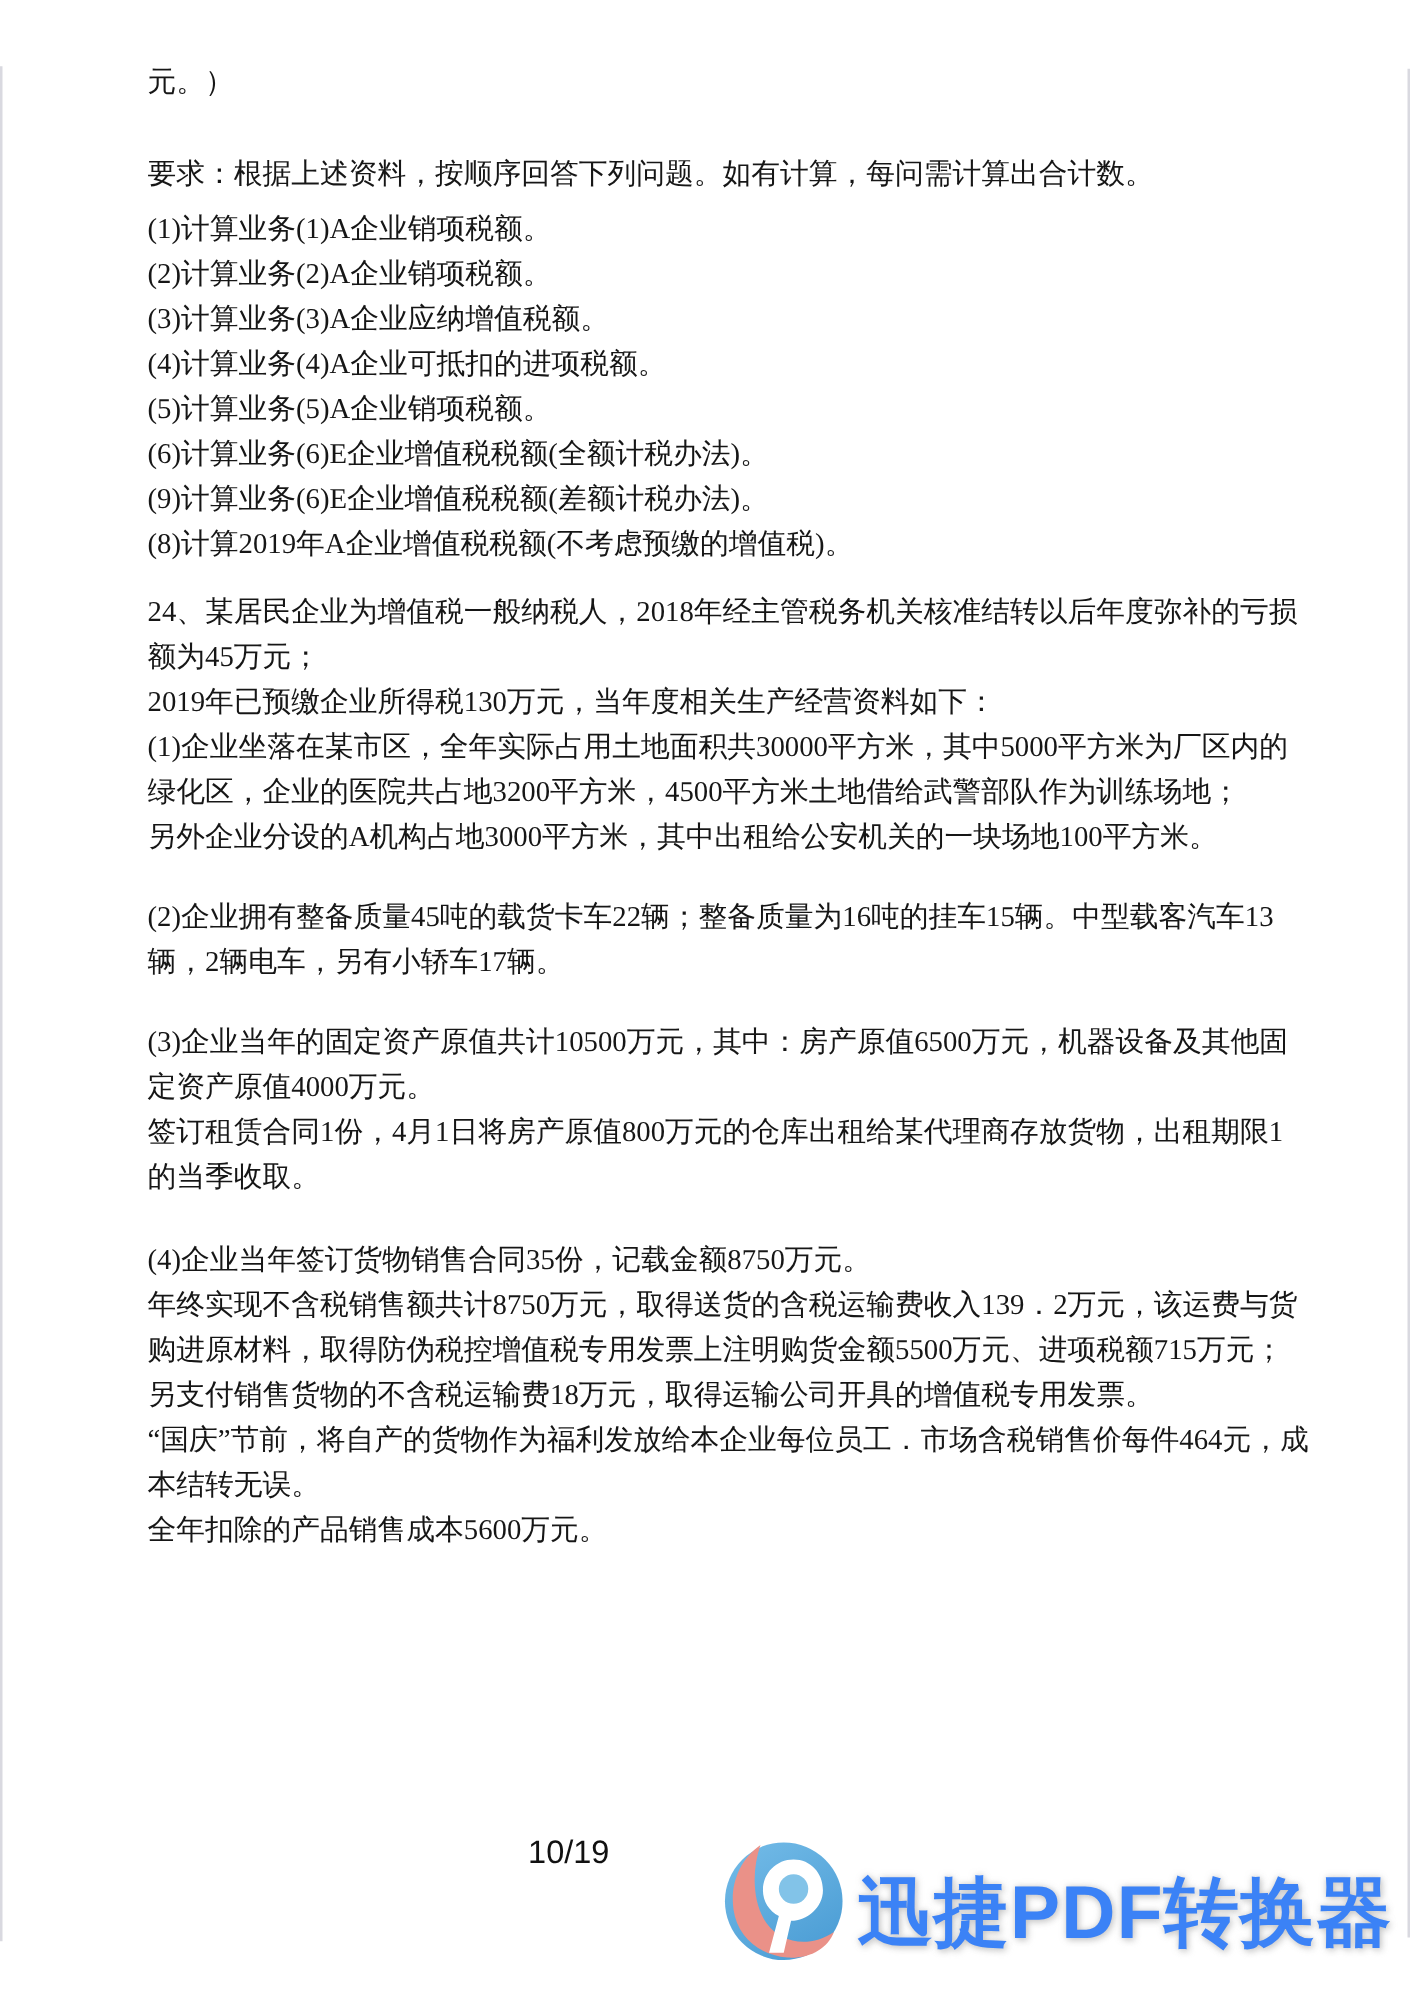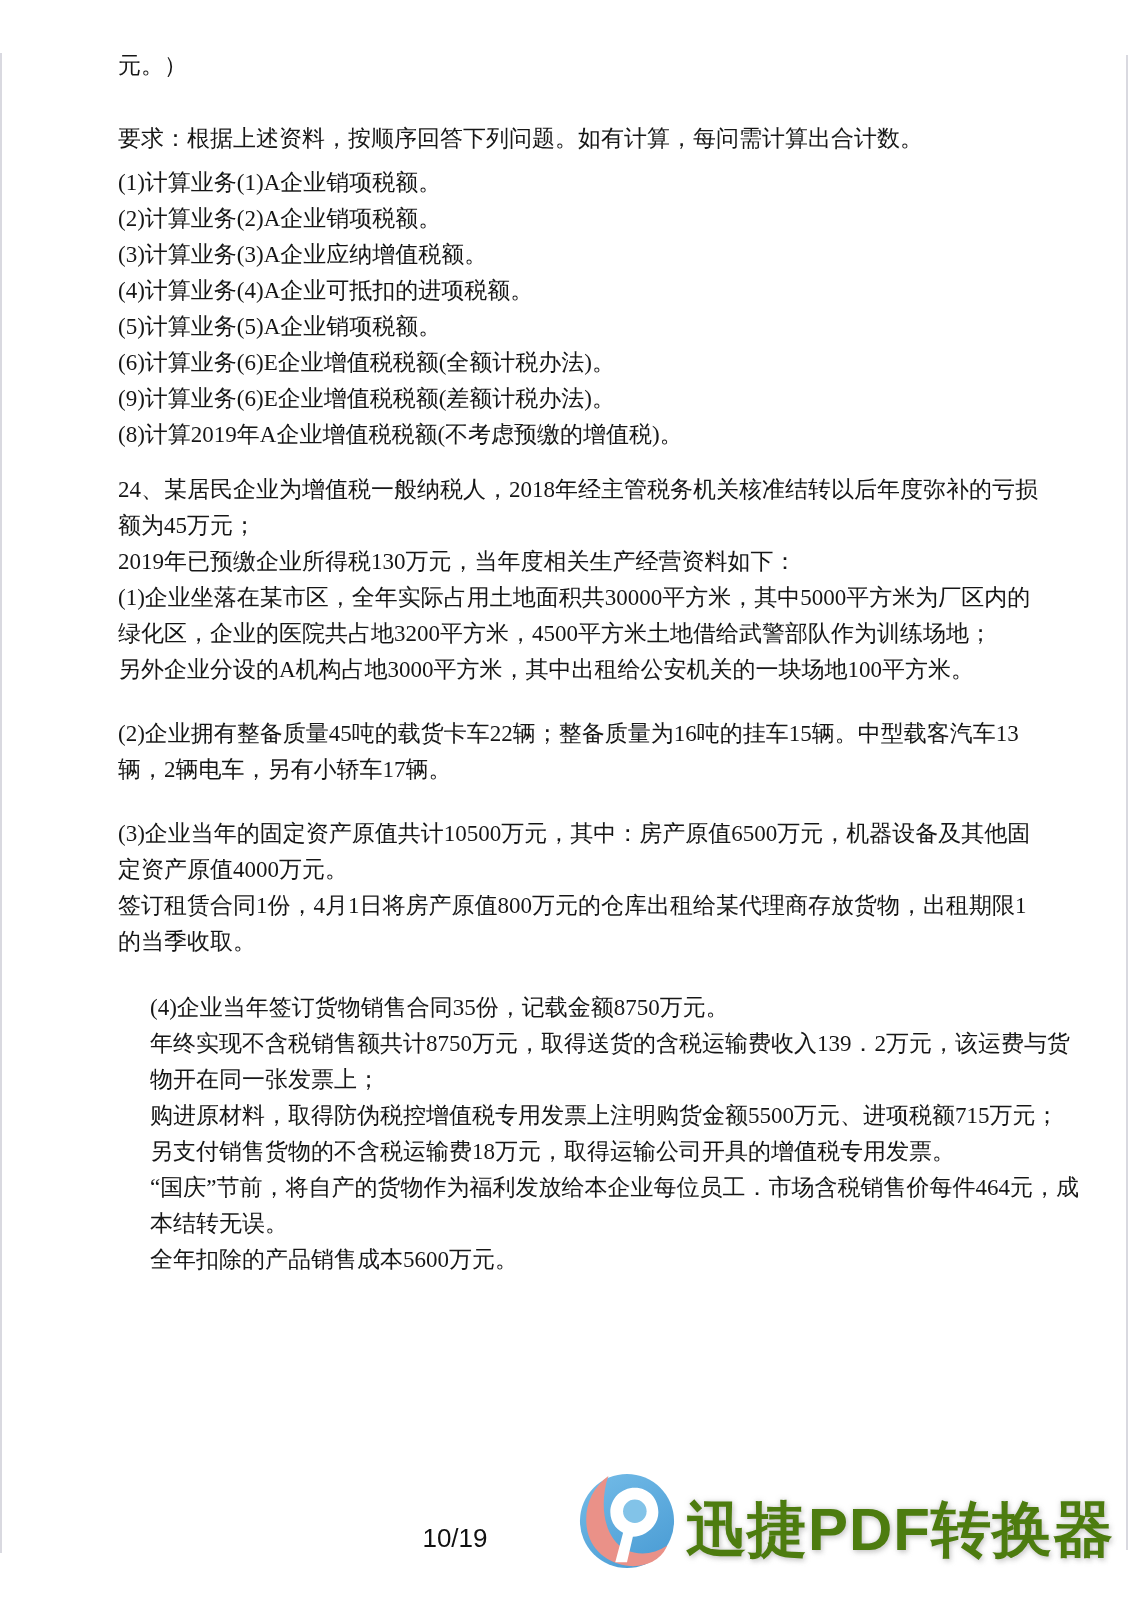--- a/index.html
+++ b/index.html
@@ -21,38 +21,38 @@
     position:absolute;left:118px;top:48px;width:960px;
     font-size:23px;line-height:36px;
     white-space:nowrap;
   }
   .block{margin:0;}
   .block.requirement{margin-top:37px;}
   .block.question-first{margin-top:8px;}
   .block.question{}
   .block.section44{margin-top:19px;}
   .block.part{margin-top:28px;}
-  .block.part4{margin-top:30px;margin-left:32px;}
+  .block.part4{margin-top:30px;}
   .line{height:36px;}
 
   
   #watermark{position:absolute;left:578px;top:1468px;width:552px;height:132px;z-index:1;}
   #wm-logo{position:absolute;left:0;top:4px;width:98px;height:98px;}
   #wm-text{
     position:absolute;left:108px;top:22px;
     font-family:"Liberation Sans","DejaVu Sans",sans-serif;
     font-weight:bold;font-size:60px;letter-spacing:1px;
-    color:#4d7c0f;
+    color:#3b82f6;
     text-shadow:0 0 5px rgba(160,160,160,.5), 2px 3px 5px rgba(170,170,170,.40);
     white-space:nowrap;
   }
 
   
   #footer{
-    position:absolute;left:0;top:1523px;width:910px;
+    position:absolute;left:0;top:1466px;width:910px;
     text-align:center;z-index:2;
     font-family:"Liberation Sans","DejaVu Sans",sans-serif;
     font-size:26px;color:#111111;
   }
 </style>
 </head>
 <body>
 
 <div id="page">
 
@@ -104,21 +104,20 @@
       </div>
       <div class="block part">
         <div class="line">(3)企业当年的固定资产原值共计10500万元，其中：房产原值6500万元，机器设备及其他固</div>
         <div class="line">定资产原值4000万元。</div>
         <div class="line">签订租赁合同1份，4月1日将房产原值800万元的仓库出租给某代理商存放货物，出租期限1</div>
         <div class="line">的当季收取。</div>
       </div>
       <div class="block part4">
         <div class="line">(4)企业当年签订货物销售合同35份，记载金额8750万元。</div>
         <div class="line">年终实现不含税销售额共计8750万元，取得送货的含税运输费收入139．2万元，该运费与货</div>
-        <div class="line">物开在同一张发票上；</div>
         <div class="line">购进原材料，取得防伪税控增值税专用发票上注明购货金额5500万元、进项税额715万元；</div>
         <div class="line">另支付销售货物的不含税运输费18万元，取得运输公司开具的增值税专用发票。</div>
         <div class="line">“国庆”节前，将自产的货物作为福利发放给本企业每位员工．市场含税销售价每件464元，成</div>
         <div class="line">本结转无误。</div>
         <div class="line">全年扣除的产品销售成本5600万元。</div>
       </div>
     </div>
 
   <div id="watermark">
     <svg id="wm-logo" viewBox="0 0 100 100" xmlns="http://www.w3.org/2000/svg">

